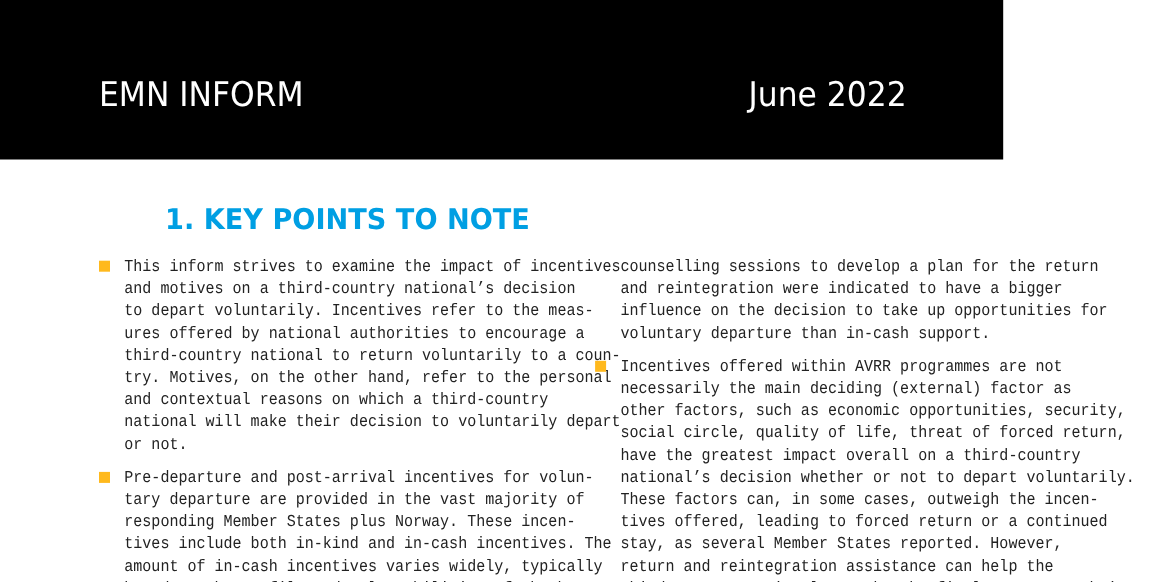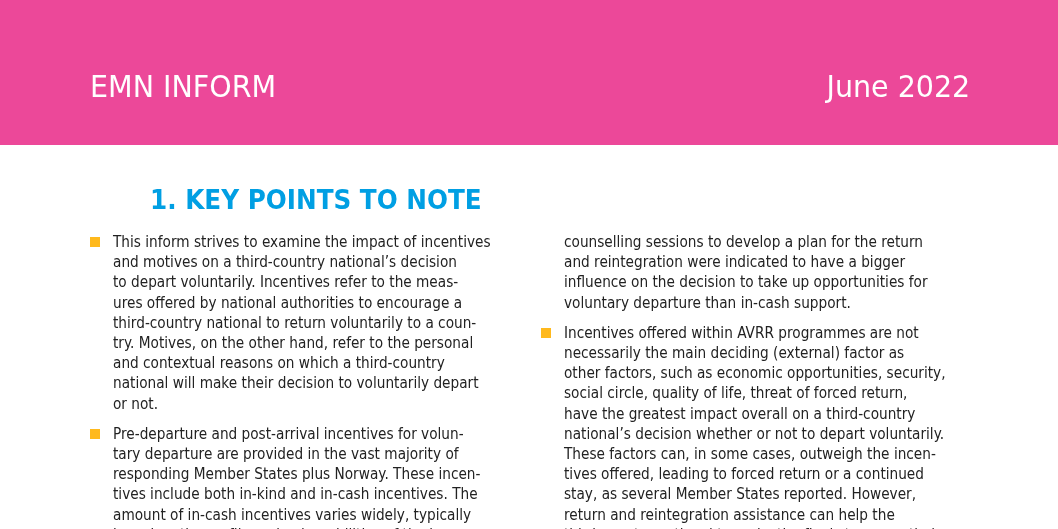--- a/index.html
+++ b/index.html
@@ -3,22 +3,22 @@
 <meta charset="utf-8">
 <style>
   html, body { margin: 0; padding: 0; }
   body {
     width: 1058px; height: 529px; overflow: hidden;
     background: #ffffff;
     font-family: "DejaVu Sans", sans-serif;
     position: relative;
   }
   .banner {
-    position: absolute; left: 0; top: 0; width: 1058px; height: 145px;
-    background: #ec4899;
+    position: absolute; left: 0; top: 0; width: 912px; height: 145px;
+    background: #000000;
   }
   .banner-left {
     position: absolute; left: 90px; top: 68px;
     color: #ffffff; font-size: 31px; font-weight: normal; letter-spacing: 0px;
     font-family: "DejaVu Sans", sans-serif;
     transform: scaleX(0.92); transform-origin: left top;
   }
   .banner-right {
     position: absolute; right: 88px; top: 68px;
     color: #ffffff; font-size: 31px; font-weight: normal;
@@ -31,21 +31,21 @@
     font-family: "DejaVu Sans", sans-serif;
     transform: scaleX(0.95); transform-origin: left top;
   }
   .col {
     position: absolute; top: 232px; width: 410px;
     color: #222222; font-size: 15.2px; line-height: 20.2px;
     font-family: "DejaVu Sans", sans-serif;
   }
   .col-left { left: 113px; }
   .col-right { left: 564px; }
-  .para { position: relative; margin: 0 0 10px 0; }
+  .para { position: relative; margin: 0 0 10px 0; font-family: Liberation Mono, monospace; }
   .line { white-space: nowrap; display: block; transform: scaleX(0.9); transform-origin: left top; }
   .bullet {
     position: absolute; left: -23px; top: 5px; width: 10px; height: 10px;
     background: #ffb91d;
   }
 </style>
 </head>
 <body>
 
 <div class="banner">

